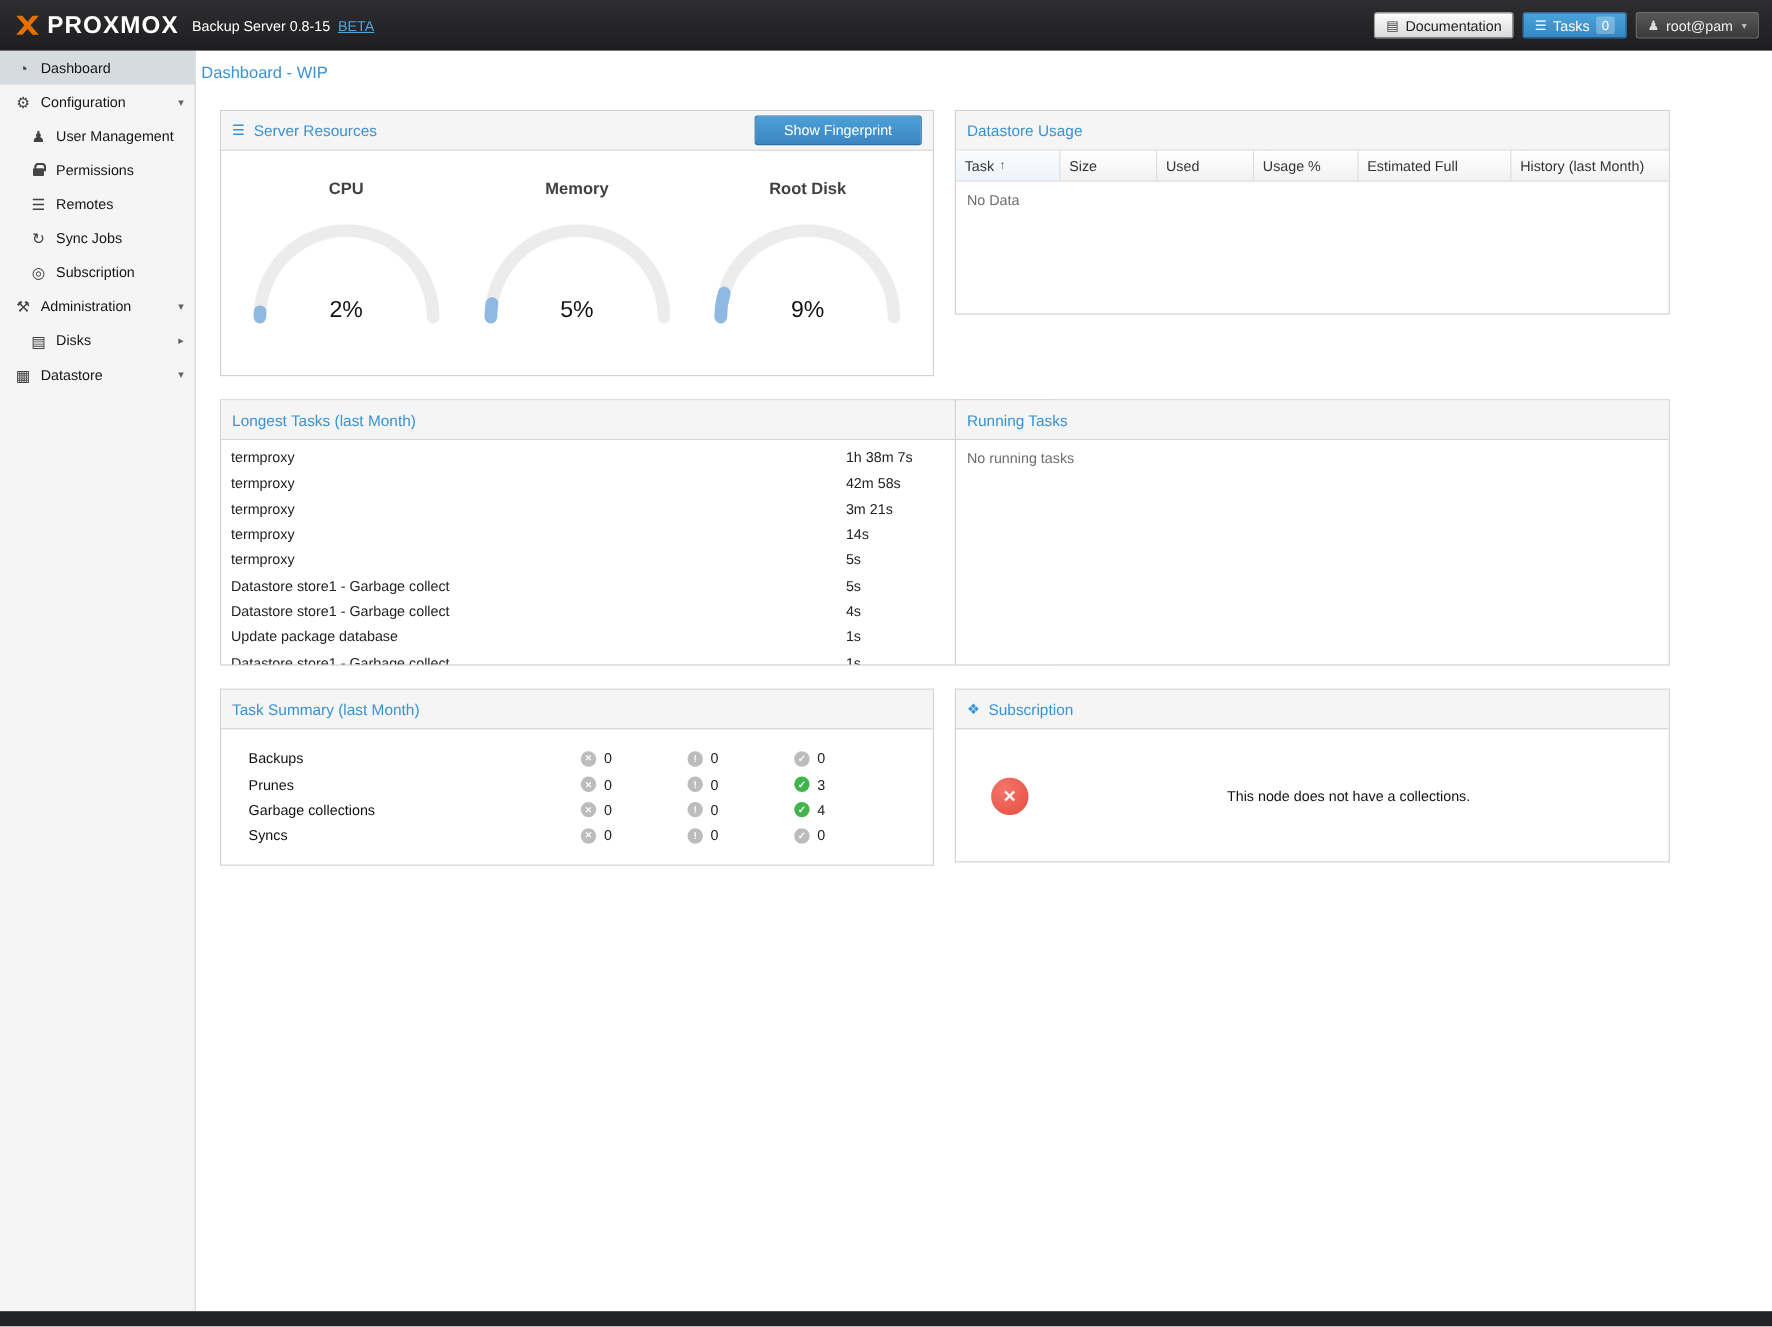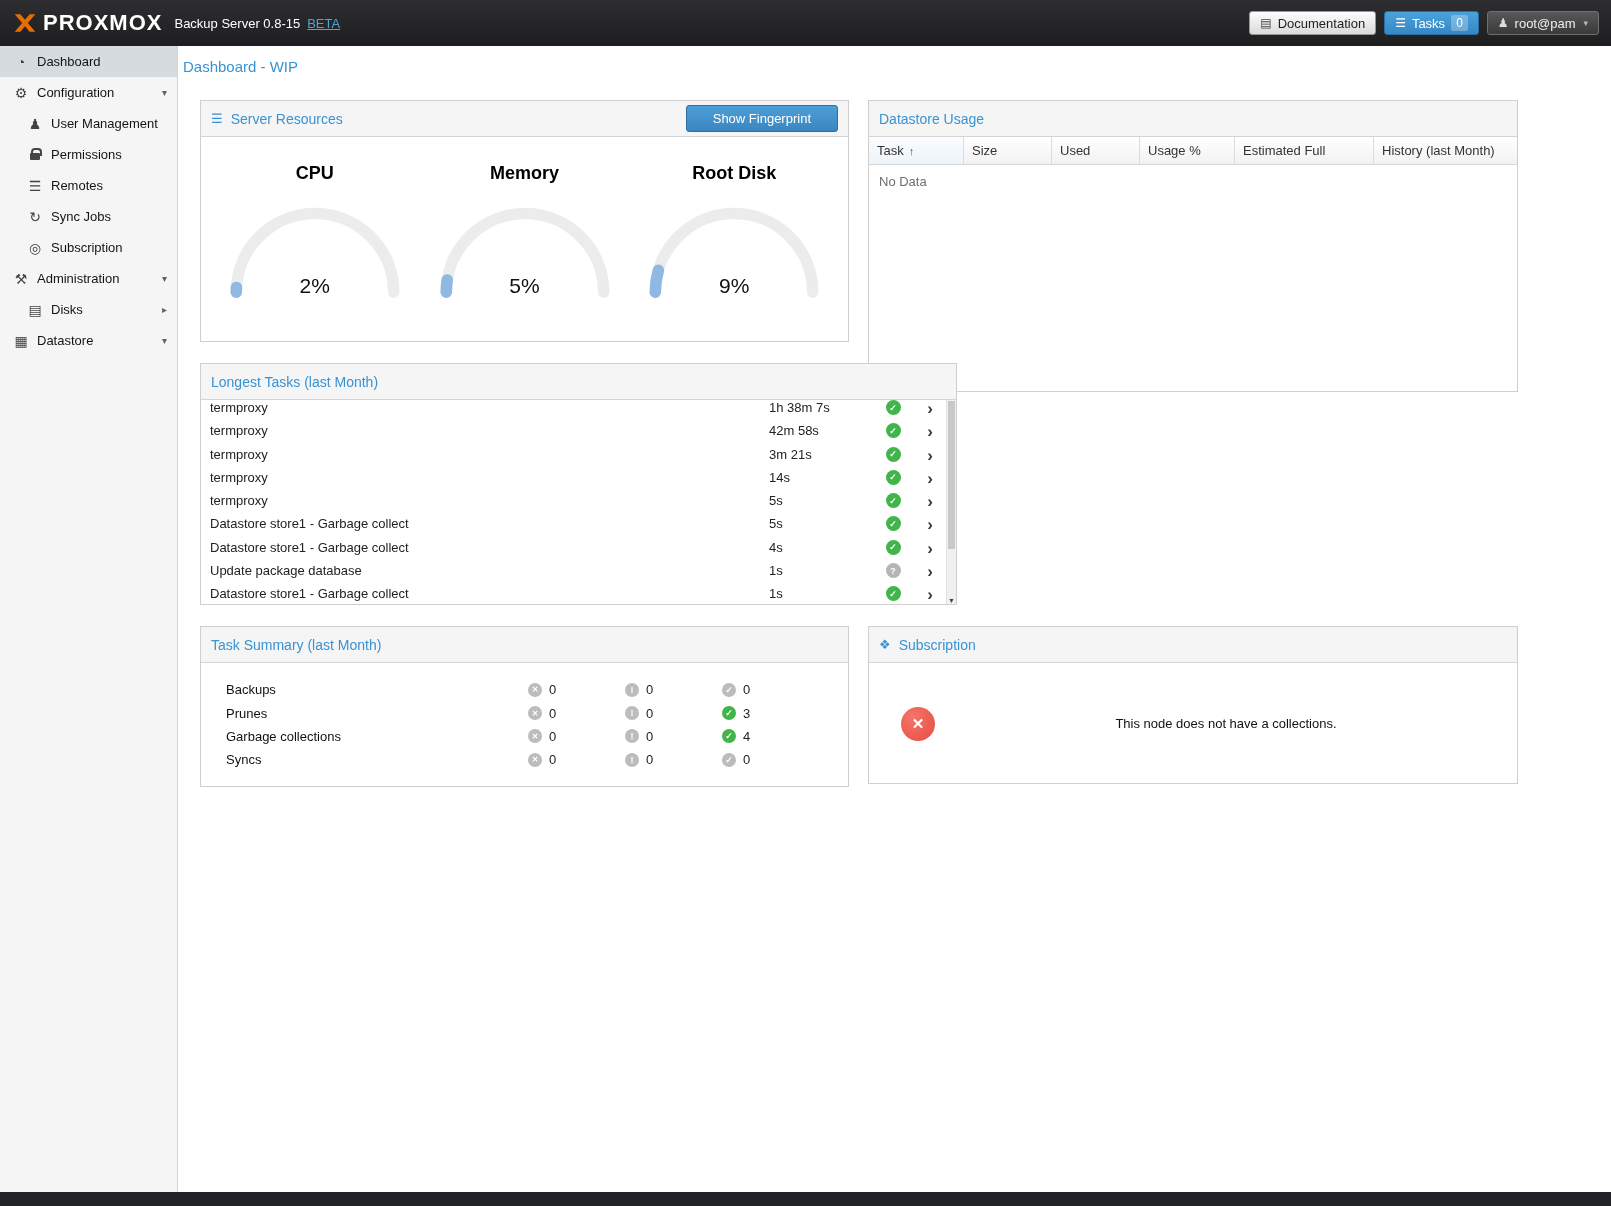--- a/index.html
+++ b/index.html
@@ -34,53 +34,53 @@
   .ico-lock::before{content:"";position:absolute;left:1px;top:-5px;width:7px;height:6px;border:2px solid #464646;border-bottom:none;border-radius:4px 4px 0 0}
 
   
   .content{position:absolute;left:179px;top:46px;right:0;bottom:14px;background:#fff}
   .page-title{height:40px;display:flex;align-items:center;padding-left:4px;color:#3892d4;font-size:15px}
 
   .panel{position:absolute;border:1px solid #cfcfcf;background:#fff;overflow:hidden}
   .panel-header{height:36px;background:#f5f5f5;border-bottom:1px solid #d4d4d4;display:flex;align-items:center;padding:0 10px;color:#3892d4;font-size:14px}
   .panel-header .ph-ico{margin-right:8px;font-size:13px}
   #p-server{left:21px;top:54px;width:649px;height:242px}
-  #p-datastore{left:689px;top:54px;width:650px;height:292px}
+  #p-datastore{left:689px;top:54px;width:650px;height:186px}
   #p-longest{left:21px;top:317px;width:757px;height:242px}
   #p-running{left:689px;top:317px;width:650px;height:242px}
   #p-summary{left:21px;top:580px;width:649px;height:161px}
   #p-subscription{left:689px;top:580px;width:650px;height:158px}
 
   .btn-fingerprint{margin-left:auto;background:linear-gradient(#4c9fd8,#3b86c0);border:1px solid #2d6fa5;color:#fff;border-radius:3px;padding:5px 26px;font-size:13px;cursor:pointer}
 
   
   .gauges{display:flex;justify-content:space-evenly;padding-top:26px}
   .gauge{width:192px;text-align:center}
-  .gauge-label{font-size:18px;font-weight:bold;color:#000000;margin-bottom:16px}
+  .gauge-label{font-size:15px;font-weight:bold;color:#404040;margin-bottom:16px}
   .gauge-wrap{position:relative;width:192px;height:100px}
   .gauge-svg{width:192px;height:100px;display:block}
   .gauge-track{fill:none;stroke:#ececec;stroke-width:12;stroke-linecap:round}
   .gauge-value{fill:none;stroke:#8fb9e2;stroke-width:12;stroke-linecap:round}
   .gauge-text{position:absolute;left:0;right:0;bottom:2px;font-size:21px;color:#111}
 
   
   .grid-header{display:flex;height:28px;border-bottom:1px solid #d6d6d6;background:linear-gradient(#ffffff,#f2f2f2)}
   .grid-cell{display:flex;align-items:center;gap:5px;padding:0 8px;border-right:1px solid #dcdcdc;color:#333;cursor:pointer;overflow:hidden;white-space:nowrap}
   .grid-cell:nth-child(1){width:95px;background:linear-gradient(#fafcfe,#edf4fb)}
   .grid-cell:nth-child(2){width:88px}
   .grid-cell:nth-child(3){width:88px}
   .grid-cell:nth-child(4){width:95px}
   .grid-cell:nth-child(5){width:139px}
   .grid-cell:nth-child(6){flex:1;border-right:none}
   .sort-arrow{color:#555;font-size:11px}
   .empty-text{padding:9px 10px;color:#6e6e6e}
 
   
   .lt-body{position:relative;height:205px;overflow:hidden}
-  .lt-row{display:flex;align-items:flex-start;height:23.3px;padding-left:9px;padding-right:8px;cursor:pointer}
+  .lt-row{display:flex;align-items:flex-end;height:23.3px;padding-left:9px;padding-right:8px;cursor:pointer}
   .lt-name{flex:1;overflow:hidden;white-space:nowrap}
   .lt-dur{width:105px}
   .lt-status{width:38px;display:flex;justify-content:center}
   .lt-chevron{width:36px;text-align:center;font-size:17px;font-weight:bold;color:#3a3a3a;line-height:1}
   .status-circle{width:15px;height:15px;border-radius:50%;color:#fff;display:flex;align-items:center;justify-content:center;font-size:9px;font-weight:bold}
   .status-circle.ok{background:#41b54a}
   .status-circle.ok::before{content:"✓"}
   .status-circle.unknown{background:#b5b5b5}
   .status-circle.unknown::before{content:"?"}
   .lt-scroll{position:absolute;top:0;right:0;bottom:0;width:10px;background:#f0f0f0;border-left:1px solid #e2e2e2;cursor:pointer}
@@ -331,20 +331,26 @@
           </span>
         <span class="lt-chevron">›</span>
       </div>
       <div class="lt-scroll">
         <div class="lt-thumb"></div>
         <div class="lt-down">▼</div>
       </div>
     </div>
   </div>
 
+  <div class="panel" id="p-running">
+    <div class="panel-header">
+      <span>Running Tasks</span>
+    </div>
+    <div class="empty-text">No running tasks</div>
+  </div>
 
   <div class="panel" id="p-summary">
     <div class="panel-header">
       <span>Task Summary (last Month)</span>
     </div>
     <div class="ts-body">
       <div class="ts-row">
         <span class="ts-label">Backups</span>
         <span class="ts-group">
             <span class="ts-ico x gray"></span>

